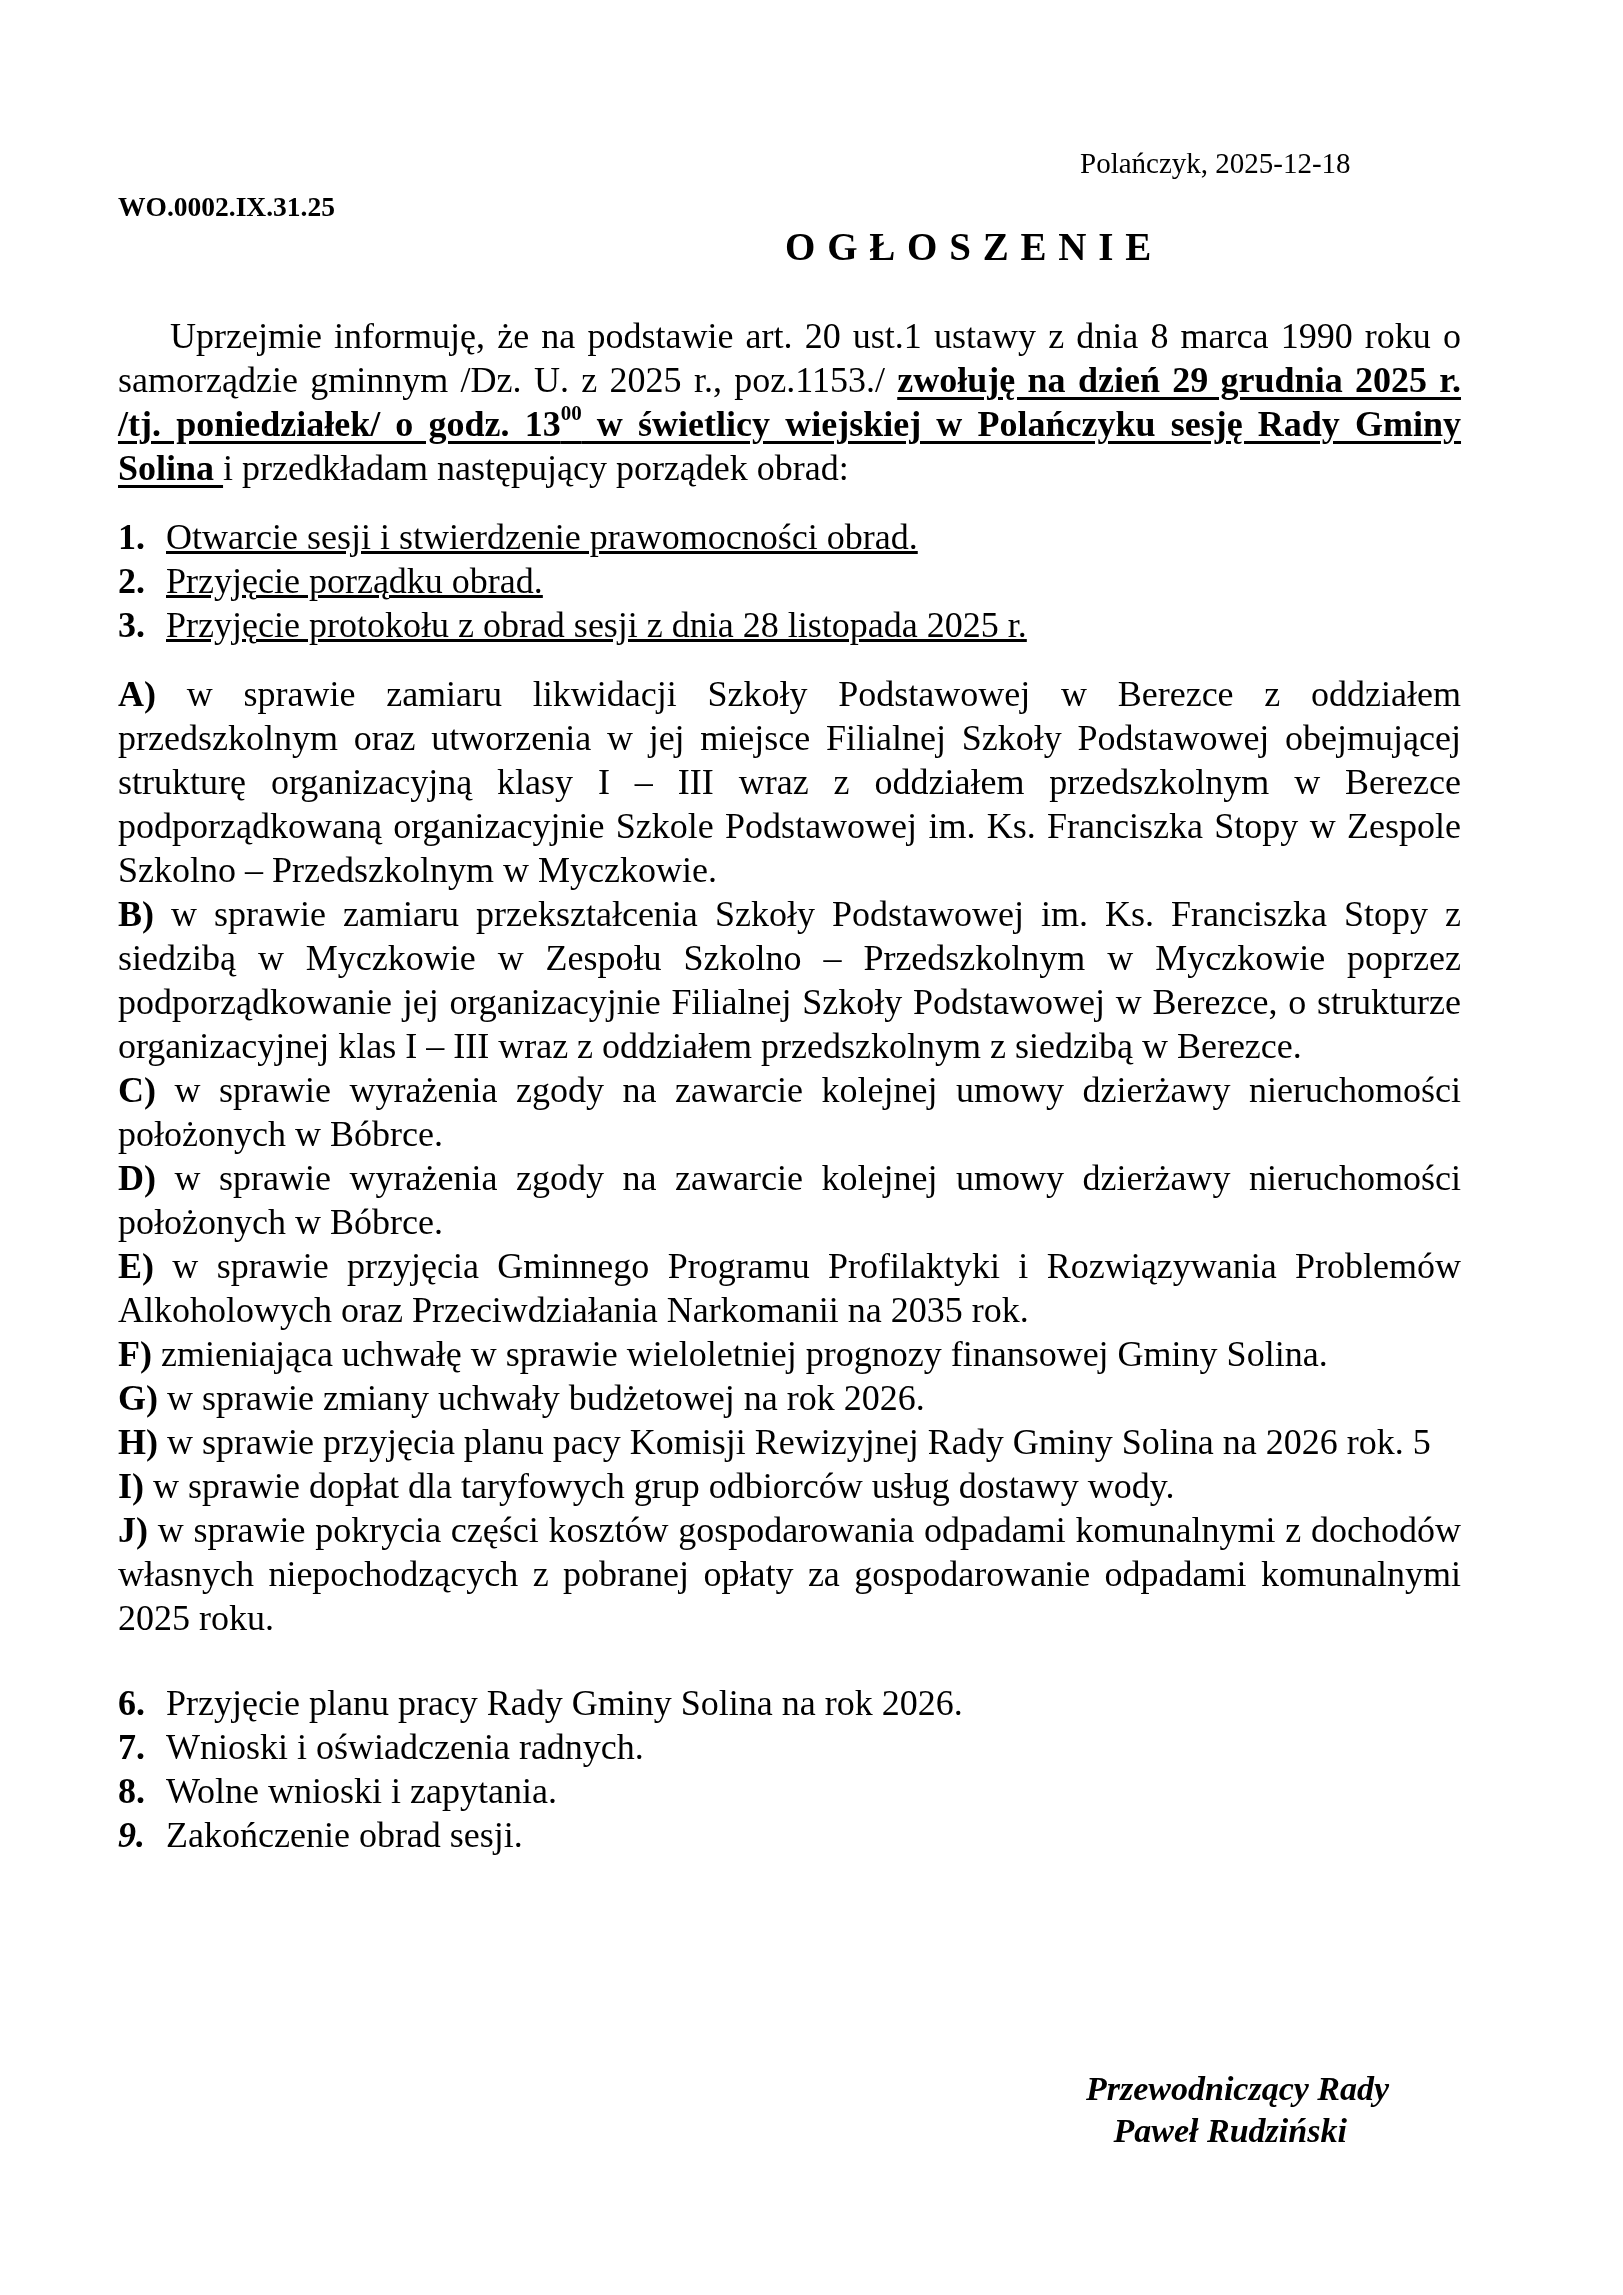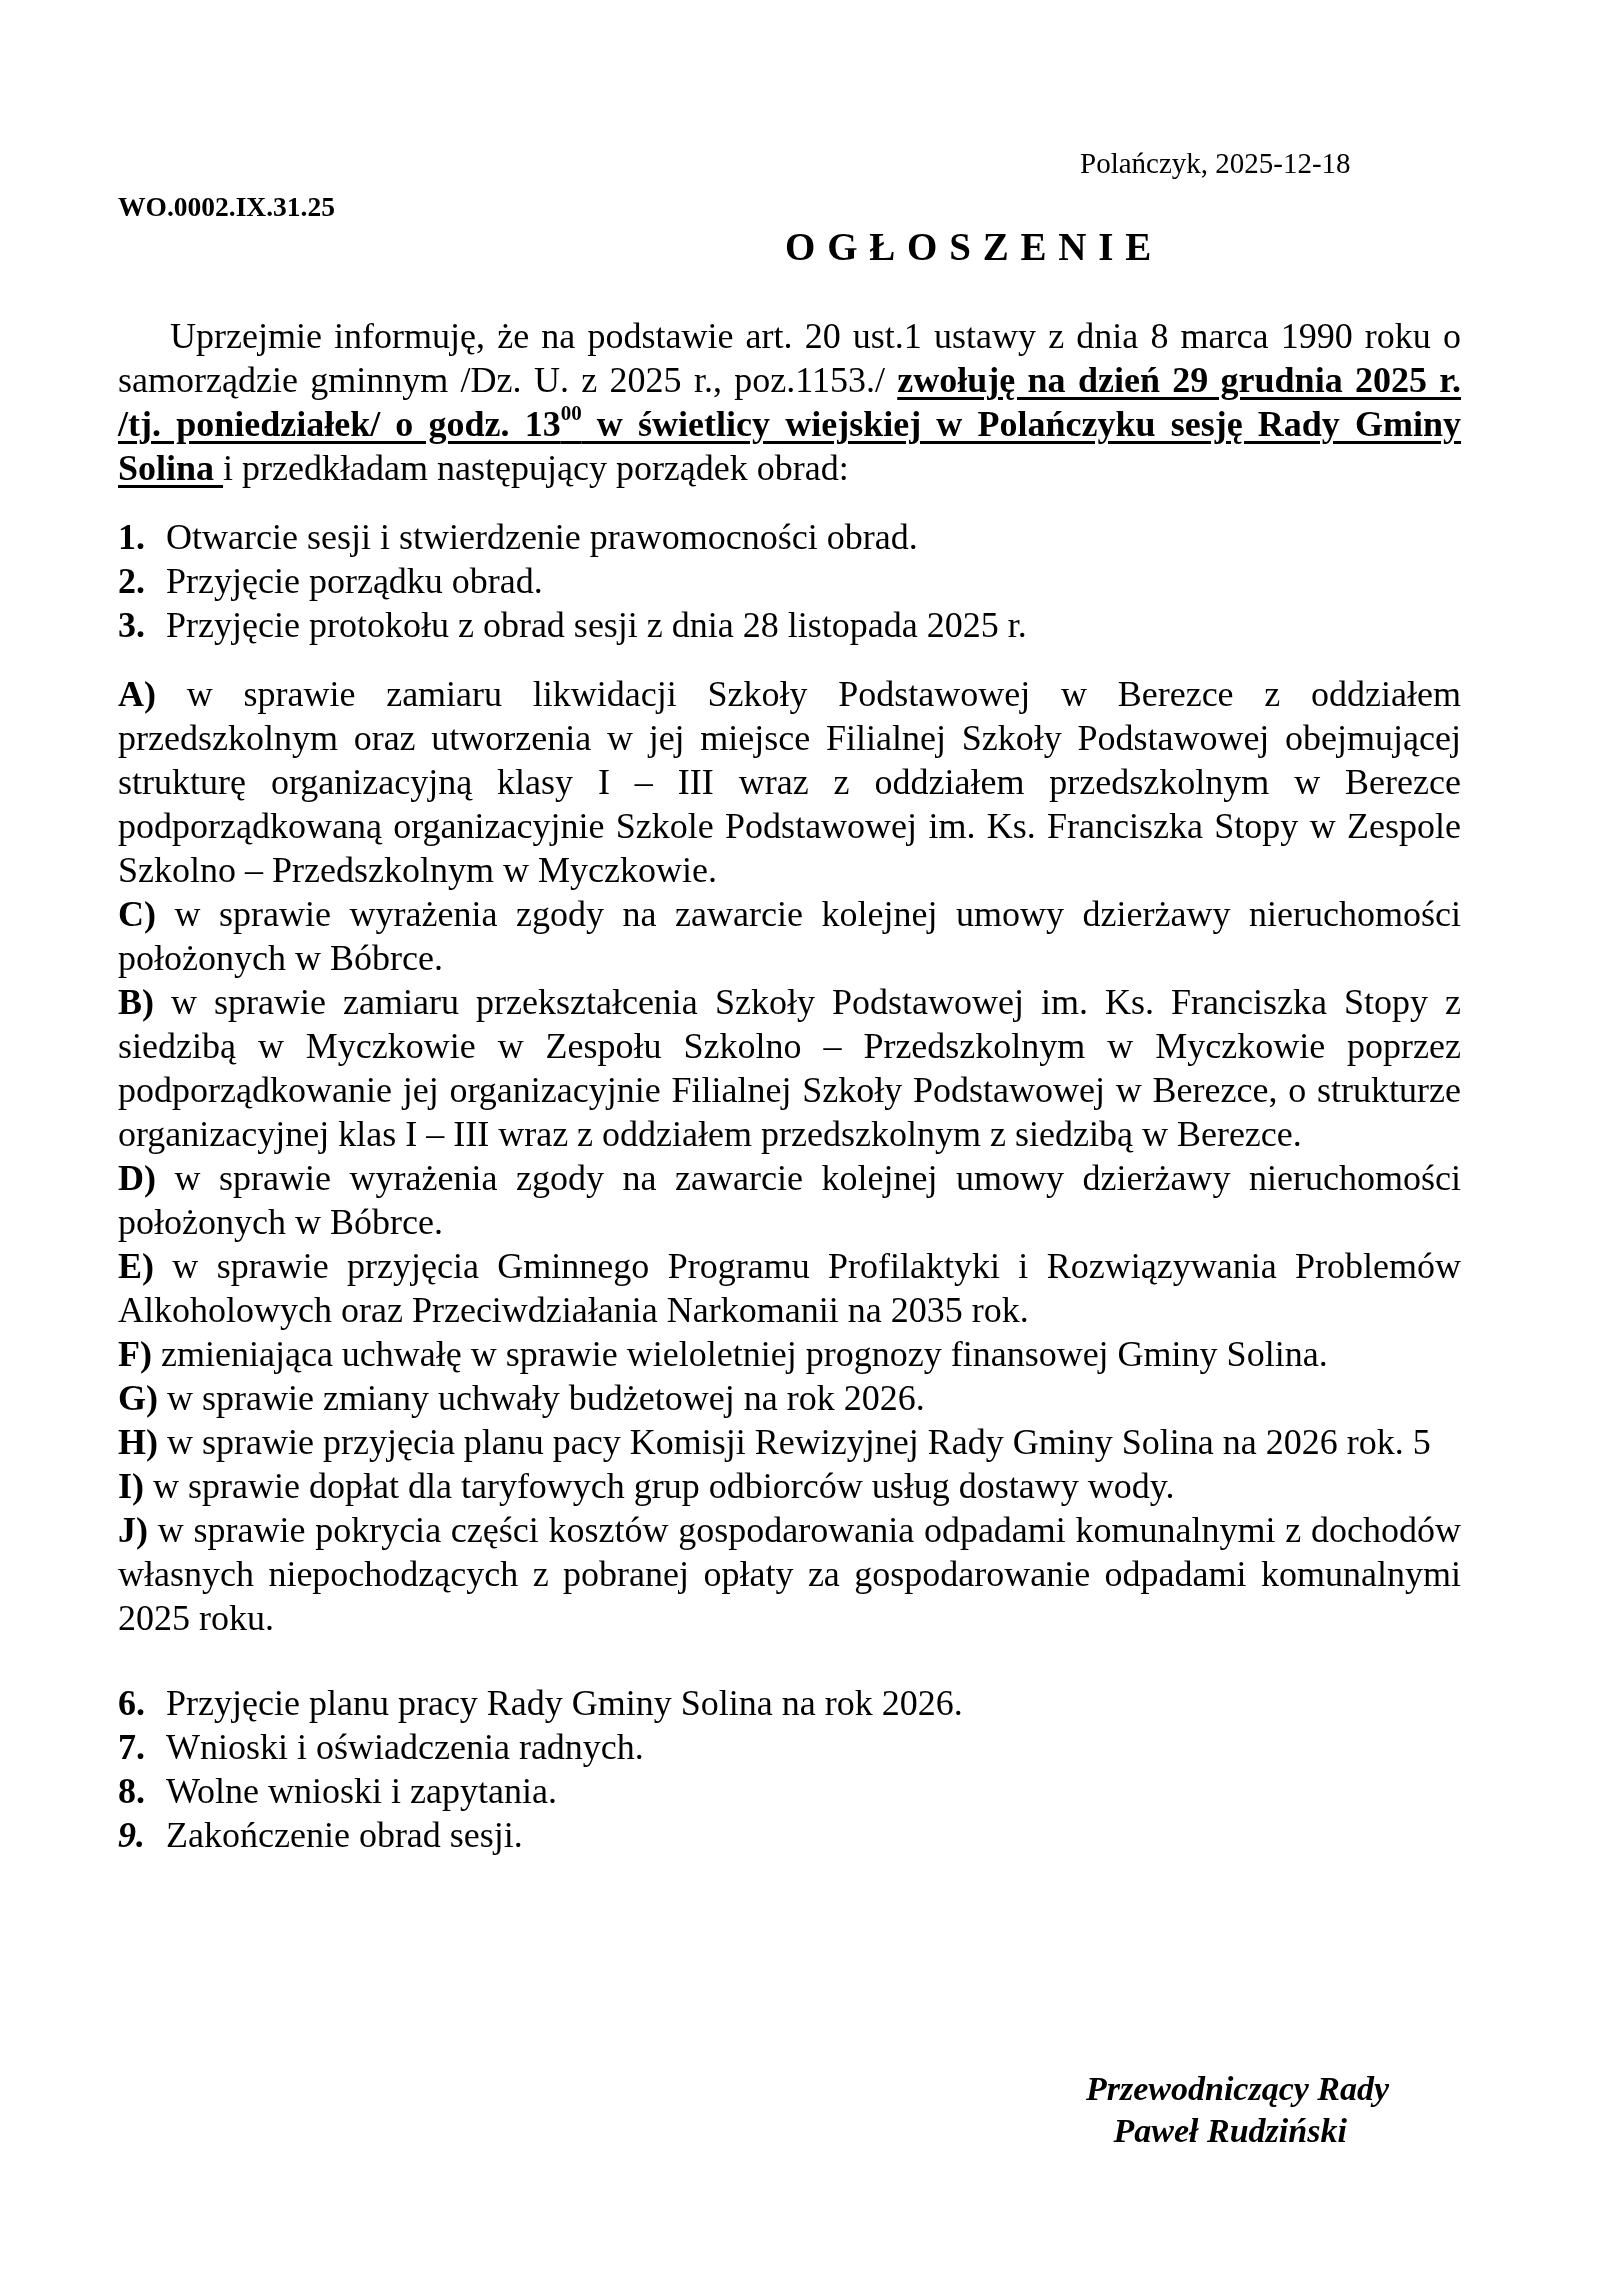--- a/index.html
+++ b/index.html
@@ -22,21 +22,21 @@
     font-size: 39px; font-weight: bold; letter-spacing: 11.8px; line-height: 52px;
   }
   .content {
     position: absolute; left: 118px; top: 314px; width: 1343px;
     font-size: 36px; line-height: 44px;
   }
   .intro { text-align: justify; text-indent: 52px; margin: 0; }
   .intro .u { text-decoration: underline; text-decoration-thickness: 3.3px; text-underline-offset: 5.2px; font-weight: bold; }
   .intro sup { font-size: 21px; line-height: 0; vertical-align: 15.7px; }
   .agenda { list-style: none; margin: 25px 0 0 0; padding: 0; }
-  .agenda li { margin: 0; padding: 0; white-space: nowrap; }
+  .agenda li { margin: 0; padding: 0; white-space: nowrap; text-decoration: underline; }
   .num { font-weight: bold; display: inline-block; width: 48px; }
   .num.it { font-style: italic; }
   .sub { margin: 25px 0 0 0; padding: 0; list-style: none; }
   .sub li { text-align: justify; margin: 0; }
   .lbl { font-weight: bold; }
   .agenda2 { list-style: none; margin: 41px 0 0 0; padding: 0; }
   .agenda2 li { white-space: nowrap; }
   .sig {
     position: absolute; left: 1086px; top: 2068px;
     font-size: 34px; font-weight: bold; font-style: italic; line-height: 42px;
@@ -56,22 +56,22 @@
     <p class="intro"><span>Uprzejmie informuję, że na podstawie art. 20 ust.1 ustawy z dnia 8 marca 1990 roku o samorządzie gminnym /Dz. U. z 2025 r., poz.1153./ </span><span class="u"><span>zwołuję na dzień 29 grudnia 2025 r. /tj. poniedziałek/ o godz. 13</span><sup>00</sup><span> w świetlicy wiejskiej w Polańczyku sesję Rady Gminy Solina </span></span><span> i przedkładam następujący porządek obrad:</span></p>
 
     <ul class="agenda">
       <li><span class="num">1.</span><span>Otwarcie sesji i stwierdzenie prawomocności obrad.</span></li>
       <li><span class="num">2.</span><span>Przyjęcie porządku obrad.</span></li>
       <li><span class="num">3.</span><span>Przyjęcie protokołu z obrad sesji z dnia 28 listopada 2025 r.</span></li>
     </ul>
 
     <ul class="sub">
       <li><span class="lbl">A)</span><span> w sprawie zamiaru likwidacji Szkoły Podstawowej w Berezce z oddziałem przedszkolnym oraz utworzenia w jej miejsce Filialnej Szkoły Podstawowej obejmującej strukturę organizacyjną klasy I – III wraz z oddziałem przedszkolnym w Berezce podporządkowaną organizacyjnie Szkole Podstawowej im. Ks. Franciszka Stopy w Zespole Szkolno – Przedszkolnym w Myczkowie.</span></li>
+      <li><span class="lbl">B)</span><span> w sprawie zamiaru przekształcenia Szkoły Podstawowej im. Ks. Franciszka Stopy z siedzibą w Myczkowie w Zespołu Szkolno – Przedszkolnym w Myczkowie poprzez podporządkowanie jej organizacyjnie Filialnej Szkoły Podstawowej w Berezce, o strukturze organizacyjnej klas I – III wraz z oddziałem przedszkolnym z siedzibą w Berezce.</span></li>
       <li><span class="lbl">C)</span><span> w sprawie wyrażenia zgody na zawarcie kolejnej umowy dzierżawy nieruchomości położonych w Bóbrce.</span></li>
-      <li><span class="lbl">B)</span><span> w sprawie zamiaru przekształcenia Szkoły Podstawowej im. Ks. Franciszka Stopy z siedzibą w Myczkowie w Zespołu Szkolno – Przedszkolnym w Myczkowie poprzez podporządkowanie jej organizacyjnie Filialnej Szkoły Podstawowej w Berezce, o strukturze organizacyjnej klas I – III wraz z oddziałem przedszkolnym z siedzibą w Berezce.</span></li>
       <li><span class="lbl">D)</span><span> w sprawie wyrażenia zgody na zawarcie kolejnej umowy dzierżawy nieruchomości położonych w Bóbrce.</span></li>
       <li><span class="lbl">E)</span><span> w sprawie przyjęcia Gminnego Programu Profilaktyki i Rozwiązywania Problemów Alkoholowych oraz Przeciwdziałania Narkomanii na 2035 rok.</span></li>
       <li><span class="lbl">F)</span><span> zmieniająca uchwałę w sprawie wieloletniej prognozy finansowej Gminy Solina.</span></li>
       <li><span class="lbl">G)</span><span> w sprawie zmiany uchwały budżetowej na rok 2026.</span></li>
       <li><span class="lbl">H)</span><span> w sprawie przyjęcia planu pacy Komisji Rewizyjnej Rady Gminy Solina na 2026 rok. 5</span></li>
       <li><span class="lbl">I)</span><span> w sprawie dopłat dla taryfowych grup odbiorców usług dostawy wody.</span></li>
       <li><span class="lbl">J)</span><span> w sprawie pokrycia części kosztów gospodarowania odpadami komunalnymi z dochodów własnych niepochodzących z pobranej opłaty za gospodarowanie odpadami komunalnymi 2025 roku.</span></li>
     </ul>
 
     <ul class="agenda2">

